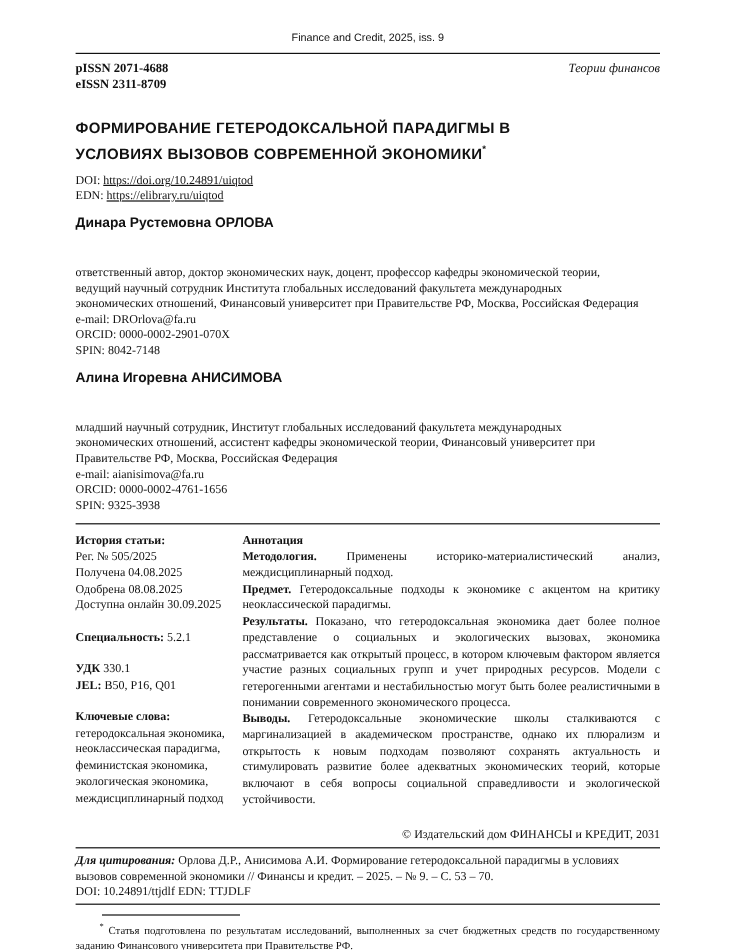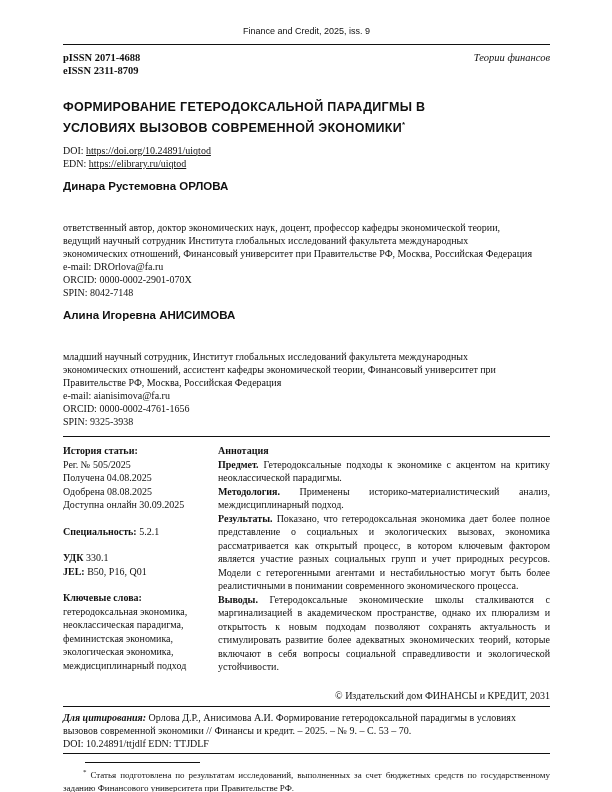--- a/index.html
+++ b/index.html
@@ -53,21 +53,21 @@
     font-family: "Liberation Sans", sans-serif;
     font-weight: bold; font-size: 11.5px; line-height: 14px;
     margin-bottom: 3px;
   }
   .author-bio, .author-line { font-size: 10px; line-height: 13px; }
   .author-bio { max-width: 470px; margin-top: 28px; }
 
   .sep-rule { margin-top: 8px; margin-bottom: 7px; }
 
   
-  .columns { display: flex; gap: 16px; }
+  .columns { display: flex; }
   .col-left { width: 132px; flex: 0 0 132px; font-size: 10px; line-height: 13.5px; }
   .col-right { margin-left: 7px; flex: 1; font-size: 10px; line-height: 13.5px; }
   .meta-label { font-weight: bold; }
   .meta-gap { height: 13px; }
   .abstract-title { font-weight: bold; }
   .abstract-par { text-align: justify; }
   .abstract-par .lbl { font-weight: bold; }
   .copyright { text-align: right; margin-top: 15px; }
 
   
@@ -147,22 +147,22 @@
       <div class="meta-gap"></div>
       <div><span class="meta-label">УДК</span><span> 330.1</span></div>
       <div><span class="meta-label">JEL:</span><span> B50, P16, Q01</span></div>
       <div class="meta-gap"></div>
       <div class="meta-label">Ключевые слова:</div>
       <div>гетеродоксальная экономика, неоклассическая парадигма, феминистская экономика, экологическая экономика, междисциплинарный подход</div>
     </div>
 
     <div class="col-right">
       <div class="abstract-title">Аннотация</div>
+      <p class="abstract-par"><span class="lbl">Методология.</span><span> Применены историко-материалистический анализ, междисциплинарный подход.</span></p>
       <p class="abstract-par"><span class="lbl">Предмет.</span><span> Гетеродоксальные подходы к экономике с акцентом на критику неоклассической парадигмы.</span></p>
-      <p class="abstract-par"><span class="lbl">Методология.</span><span> Применены историко-материалистический анализ, междисциплинарный подход.</span></p>
       <p class="abstract-par"><span class="lbl">Результаты.</span><span> Показано, что гетеродоксальная экономика дает более полное представление о социальных и экологических вызовах, экономика рассматривается как открытый процесс, в котором ключевым фактором является участие разных социальных групп и учет природных ресурсов. Модели с гетерогенными агентами и нестабильностью могут быть более реалистичными в понимании современного экономического процесса.</span></p>
       <p class="abstract-par"><span class="lbl">Выводы.</span><span> Гетеродоксальные экономические школы сталкиваются с маргинализацией в академическом пространстве, однако их плюрализм и открытость к новым подходам позволяют сохранять актуальность и стимулировать развитие более адекватных экономических теорий, которые включают в себя вопросы социальной справедливости и экологической устойчивости.</span></p>
       <div class="copyright">© Издательский дом ФИНАНСЫ и КРЕДИТ, 2031</div>
     </div>
   </div>
 
   <hr class="rule cite-rule-top">
 
   <div class="citation">
     <span class="lbl">Для цитирования:</span><span> Орлова Д.Р., Анисимова А.И. Формирование гетеродоксальной парадигмы в условиях вызовов современной экономики // Финансы и кредит. – 2025. – № 9. – С. 53 – 70.</span>

